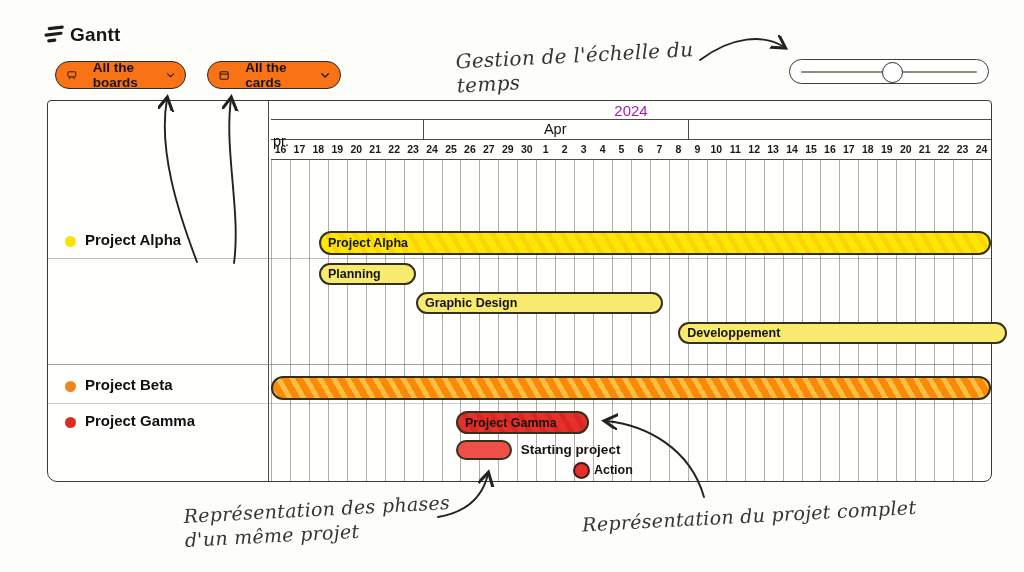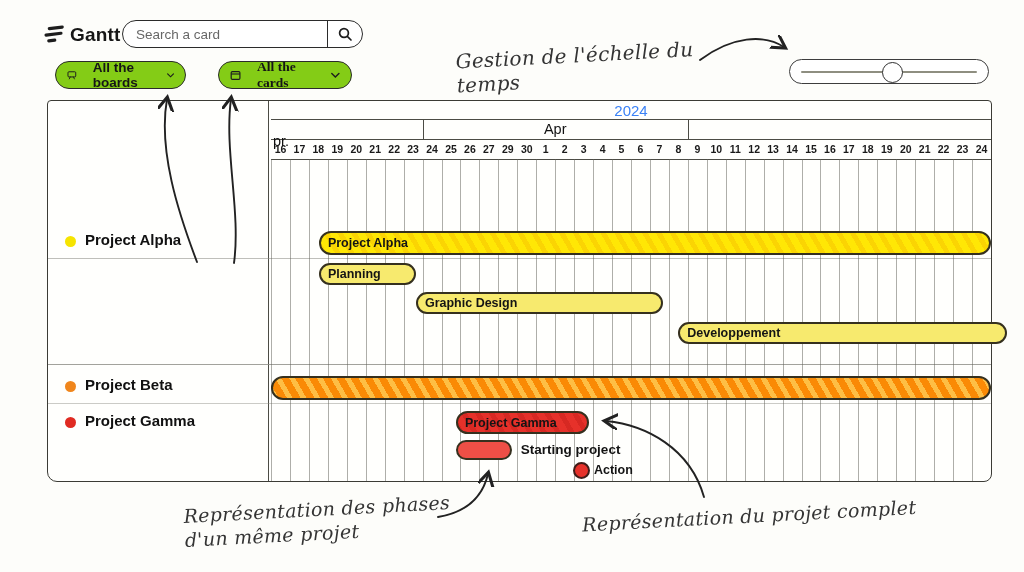--- a/index.html
+++ b/index.html
@@ -7,37 +7,37 @@
          font-family:"Liberation Sans",sans-serif;color:#161616;}
   .abs{position:absolute;}
   
   .app-title{position:absolute;left:70px;top:24px;font-size:19px;font-weight:700;letter-spacing:.2px;}
   .searchbox{position:absolute;left:122px;top:20px;width:241px;height:28px;border:1.7px solid #2b2b2b;
              border-radius:15px;display:flex;align-items:stretch;background:#fff;box-sizing:border-box;}
   .searchbox input{flex:1;border:none;outline:none;background:transparent;padding:0 0 0 13px;
                    font-family:"Liberation Sans",sans-serif;font-size:13.5px;color:#222;}
   .searchbox input::placeholder{color:#4c4c4c;opacity:.85;}
   .search-btn{width:34px;border-left:1.7px solid #2b2b2b;display:flex;align-items:center;justify-content:center;cursor:pointer;}
-  .pill{position:absolute;top:61px;height:28px;border:1.7px solid #2b2b2b;border-radius:15px;background:#84cc16;
+  .pill{position:absolute;top:61px;height:28px;border:1.7px solid #2b2b2b;border-radius:15px;background:#f97316;
         display:flex;align-items:center;gap:16px;padding:0 11px;box-sizing:border-box;font-size:13.5px;font-weight:700;}
   .slider{position:absolute;left:789px;top:59px;width:200px;height:25px;border:1.6px solid #3d3d3d;
           border-radius:13px;background:#fff;box-sizing:border-box;}
   .slider .track{position:absolute;left:11px;right:11px;top:50%;height:2.5px;margin-top:-1px;background:#8e8e80;border-radius:2px;}
   .slider .thumb{position:absolute;top:1.5px;width:19px;height:19px;border:1.7px solid #2e2e2e;border-radius:50%;background:#fff;}
   
   .hand{position:absolute;font-family:"DejaVu Serif",serif;font-style:italic;color:#343434;
         font-size:19px;line-height:24px;letter-spacing:.3px;}
   
   .frame{position:absolute;left:47px;top:100px;width:943px;height:380px;border:1.7px solid #3b3b35;
          border-radius:4px 4px 8px 10px;background:#fffffd;box-sizing:content-box;}
   .hline,.vline{position:absolute;background:#4c4c45;}
   .sep{position:absolute;background:#8b8b83;height:1px;}
   .gline{position:absolute;width:1px;background:#5d5d55;opacity:.5;}
   .mtick{position:absolute;width:1.5px;background:#4c4c45;}
-  .year{position:absolute;text-align:center;font-size:15px;color:#3b82f6;}
+  .year{position:absolute;text-align:center;font-size:15px;color:#a21caf;}
   .mlabel{position:absolute;font-size:14.5px;color:#111;text-align:center;}
   .mlabel.left{text-align:left;padding-left:2px;box-sizing:border-box;}
   .dlabel{position:absolute;font-size:10.5px;font-weight:700;color:#1a1a1a;text-align:center;}
   .legend-row{position:absolute;left:0;width:218px;height:22px;cursor:pointer;}
   .legend-dot{position:absolute;left:17px;top:5px;width:11px;height:11px;border-radius:50%;}
   .legend-label{position:absolute;left:37px;top:0;font-size:15px;font-weight:700;color:#111;}
   .bar{position:absolute;border:2px solid #35301e;border-radius:12px;box-sizing:border-box;
        display:flex;align-items:center;padding-left:7px;font-size:12.5px;font-weight:700;color:#141414;
        white-space:nowrap;overflow:hidden;cursor:pointer;}
   .ext-label{position:absolute;font-size:13.5px;font-weight:700;color:#141414;white-space:nowrap;}
@@ -54,43 +54,34 @@
     <svg width="23" height="21" viewBox="0 0 23 21">
       <g stroke="#1d1d1d" stroke-width="3.2" stroke-linecap="round" transform="rotate(-7 11 10)">
         <line x1="6" y1="4" x2="19" y2="4"></line>
         <line x1="2" y1="10" x2="17" y2="10"></line>
         <line x1="4" y1="16" x2="10" y2="16"></line>
       </g>
     </svg>
   </div>
   <div class="app-title">Gantt</div>
 
-  <div class="searchbox">
-    <input type="text" placeholder="Search a card" style="">
-    <div class="search-btn">
-      <svg width="16" height="16" viewBox="0 0 16 16">
-        <circle cx="7" cy="7" r="4.4" fill="none" stroke="#1d1d1d" stroke-width="1.7"></circle>
-        <line x1="10.3" y1="10.3" x2="14" y2="14" stroke="#1d1d1d" stroke-width="1.7" stroke-linecap="round"></line>
-      </svg>
-    </div>
-  </div>
 
   <div class="pill" style="left:55px;width:131px;">
     <svg width="15" height="14" viewBox="0 0 15 14">
       <rect x="1.5" y="2" width="12" height="8" rx="1.5" fill="none" stroke="#1d1d1d" stroke-width="1.5"></rect>
       <line x1="5" y1="10" x2="3.6" y2="13" stroke="#1d1d1d" stroke-width="1.4" stroke-linecap="round"></line>
       <line x1="10" y1="10" x2="11.4" y2="13" stroke="#1d1d1d" stroke-width="1.4" stroke-linecap="round"></line>
     </svg>
     <span>All the boards</span>
     <svg width="11" height="7" viewBox="0 0 11 7">
       <polyline points="1,1 5.5,5.5 10,1" fill="none" stroke="#1d1d1d" stroke-width="1.8" stroke-linecap="round"></polyline>
     </svg>
   </div>
 
-  <div class="pill" style="left:218px;width:134px;font-family:Liberation Serif, serif;">
+  <div class="pill" style="left:207px;width:134px;">
     <svg width="14" height="13" viewBox="0 0 14 13">
       <rect x="1.5" y="1.5" width="11" height="10" rx="1.5" fill="none" stroke="#1d1d1d" stroke-width="1.5"></rect>
       <line x1="1.5" y1="4.6" x2="12.5" y2="4.6" stroke="#1d1d1d" stroke-width="1.4"></line>
     </svg>
     <span>All the cards</span>
     <svg width="11" height="7" viewBox="0 0 11 7">
       <polyline points="1,1 5.5,5.5 10,1" fill="none" stroke="#1d1d1d" stroke-width="1.8" stroke-linecap="round"></polyline>
     </svg>
   </div>
 

